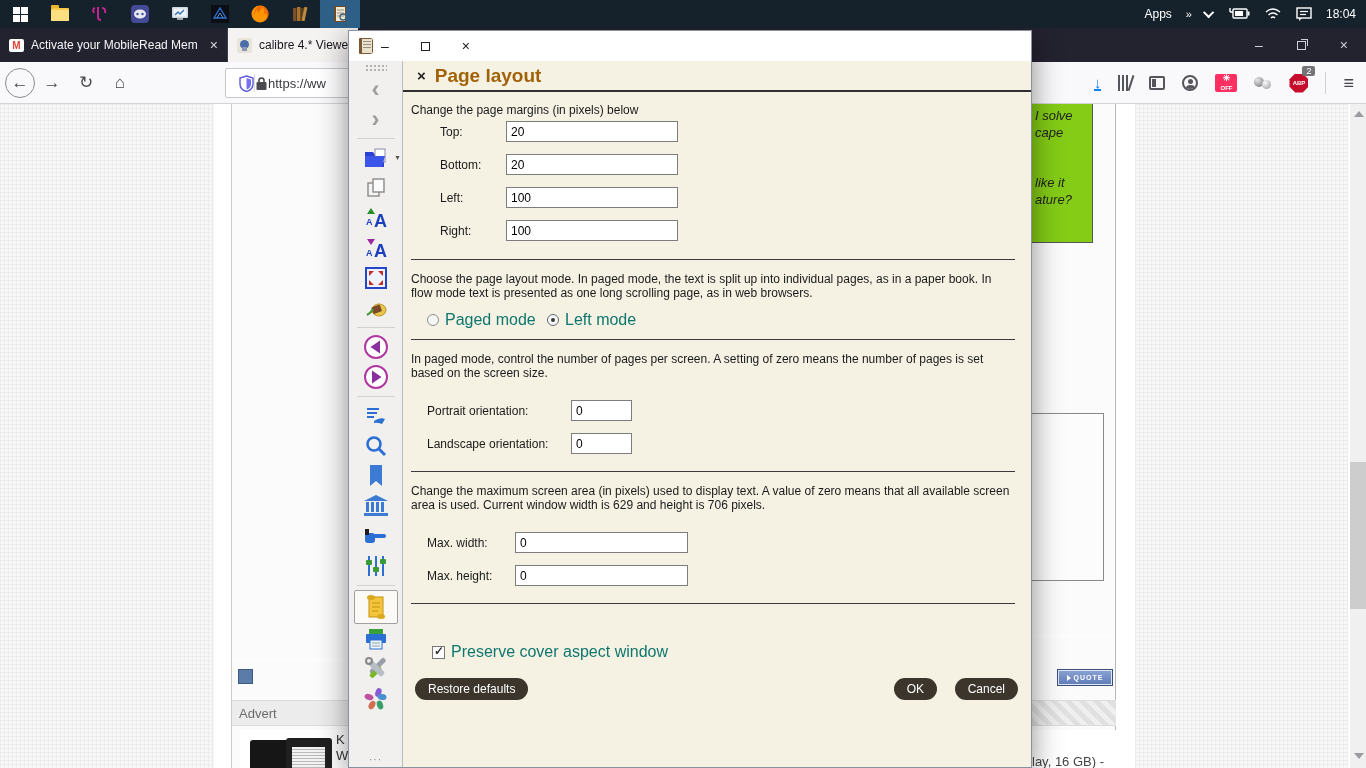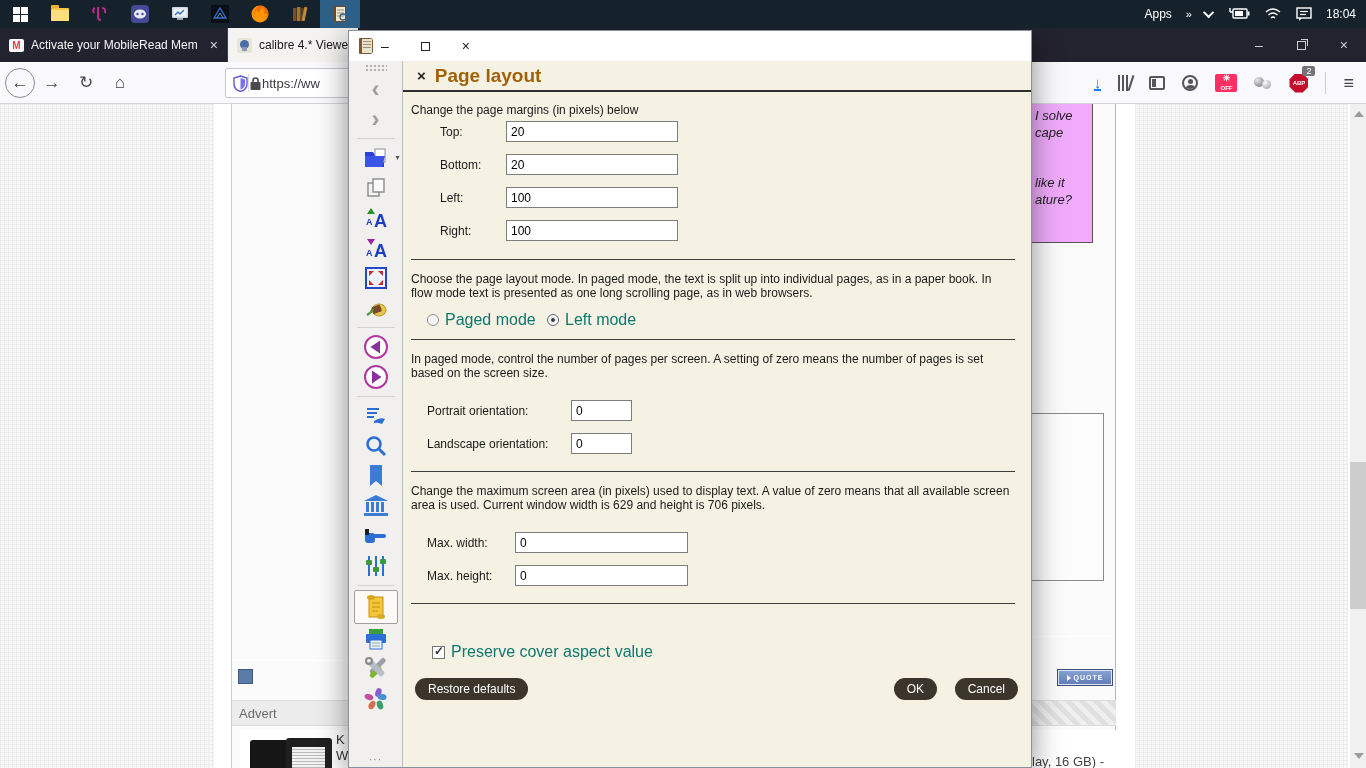--- a/index.html
+++ b/index.html
@@ -34,21 +34,21 @@
   .mr-fav { width:15px; height:15px; background:#e8e4d8; border-radius:2px; position:relative; flex:none; }
   .mr-fav:before { content:""; position:absolute; left:3px; top:2px; width:9px; height:9px; background:#4a6da8; border-radius:50%; }
   .mr-fav:after { content:""; position:absolute; left:5px; top:9px; width:5px; height:4px; background:#8a97b8; }
   .win-controls { margin-left:auto; display:flex; align-items:center; gap:34px; padding-right:18px; color:#cfcfd8; font-size:14px; }
   .restore-box { width:9px; height:9px; border:1px solid #cfcfd8; box-shadow:2px -2px 0 -1px #23222f, 3px -3px 0 -1px #cfcfd8; }
 
   .toolbar { position:absolute; left:0; top:34px; width:1366px; height:42px; background:#f9f9fb; border-bottom:1px solid #d4d4d8; display:flex; align-items:center; color:#46464c; }
   .nav-glyph { font-size:17px; color:#46464c; }
   .back-circle { width:30px; height:30px; border:1px solid #8a8a90; border-radius:50%; display:flex; align-items:center; justify-content:center; margin-left:5px; }
   .nav-btn { width:34px; display:flex; justify-content:center; }
-  .addr { position:absolute; left:225px; top:6px; width:140px; height:30px; background:#fff; border:1px solid #c8c8cc; border-radius:2px; display:flex; align-items:center; padding:0 7px; }
+  .addr { position:absolute; left:225px; top:6px; width:140px; height:30px; background:#fff; border:1px solid #c8c8cc; border-radius:2px; display:flex; align-items:center; padding:0 13px; }
   .addr-sep { width:1px; height:18px; background:#ddd; }
   .addr-url { font-size:13px; color:#3a3a40; }
   .tb-right { position:absolute; right:0; top:0; height:42px; display:flex; align-items:center; gap:17px; padding-right:12px; }
   .lib-ic { display:flex; gap:2px; align-items:flex-end; height:16px; }
   .lib-ic i { width:2px; height:16px; background:#55555c; }
   .lib-ic i:last-child { transform:rotate(18deg); }
   .sidebar-ic { width:16px; height:14px; border:2px solid #55555c; border-radius:2px; position:relative; }
   .sidebar-ic:before { content:""; position:absolute; left:1px; top:1px; width:4px; height:8px; background:#55555c; }
   .person-ic { width:16px; height:16px; border:2px solid #55555c; border-radius:50%; position:relative; overflow:hidden; }
   .person-ic:before { content:""; position:absolute; left:4px; top:2px; width:5px; height:5px; border-radius:50%; background:#55555c; }
@@ -72,21 +72,21 @@
   .col-line-l { position:absolute; left:231px; top:0; width:1px; height:664px; background:#cccccc; }
   .content-l { position:absolute; left:232px; top:0; width:120px; height:664px; background:#fbfbfb; }
   .content-r { position:absolute; left:1032px; top:0; width:84px; height:664px; background:#fbfbfb; border-right:1px solid #b8b8b8; }
   .tex-right { position:absolute; left:1135px; top:0; width:213px; height:664px; }
   .pg-scroll { position:absolute; left:1350px; top:0; width:16px; height:664px; background:#f0f0f0; }
   .pg-thumb { position:absolute; left:1350px; top:358px; width:16px; height:147px; background:#cdcdcd; }
   .scroll-arrow { position:absolute; left:1354px; width:0; height:0; border-left:5px solid transparent; border-right:5px solid transparent; }
   .arrow-up { top:7px; border-bottom:6px solid #9a9aa0; }
   .arrow-down { top:663px; margin-top:-14px; border-top:6px solid #9a9aa0; }
 
-  .quote-box { position:absolute; left:1008px; top:0; width:85px; height:139px; background:#f0abfc; border:1px solid #555; border-top:none; }
+  .quote-box { position:absolute; left:1008px; top:0; width:85px; height:139px; background:#84cc16; border:1px solid #555; border-top:none; }
   .quote-box .ln { position:absolute; left:26px; font-size:13px; font-style:italic; color:#222; white-space:nowrap; }
   .sig-box { position:absolute; left:1008px; top:309px; width:96px; height:168px; background:#fcfcfc; border:1px solid #8a8a8a; }
   .post-divider { position:absolute; top:532px; height:1px; background:#d8d8d8; border-bottom:1px solid #fff; }
   .quote-btn { position:absolute; left:1057px; top:565px; width:56px; height:17px; background:linear-gradient(#8ba3d4,#5f7cb8); border:1px solid #3a4f7c; box-shadow:inset 0 0 0 1px #dfe6f2; display:flex; align-items:center; justify-content:center; gap:3px; color:#fff; font-size:7px; font-weight:bold; letter-spacing:1px; }
   .quote-tri { width:0; height:0; border-top:3px solid transparent; border-bottom:3px solid transparent; border-left:4px solid #fff; }
   .blue-sq { position:absolute; left:238px; top:565px; width:15px; height:15px; background:#5b7ca8; border:1px solid #3d5a80; }
   .advert-bar-l { position:absolute; left:232px; top:596px; width:120px; height:26px; background:#ececec; border-top:1px solid #dcdcdc; border-bottom:1px solid #dcdcdc; display:flex; align-items:center; }
   .advert-bar-l span { font-size:13px; color:#6a6a6a; padding-left:7px; }
   .advert-bar-r { position:absolute; left:1032px; top:596px; width:84px; height:26px; background:repeating-linear-gradient(45deg,#e0e0e0 0 5px,#efefef 5px 10px); border-top:1px solid #dcdcdc; border-bottom:1px solid #dcdcdc; }
   .ad-area-l { position:absolute; left:240px; top:626px; width:112px; height:38px; background:#fff; }
@@ -574,21 +574,21 @@
         </div>
         <div class="f-row">
           <span class="f-label" style="left:24px;top:508px">Max. height:</span>
           <input class="f-input" style="left: 112px; top: 504px; width: 173px;" value="0">
         </div>
 
         <div class="dlg-divider" style="top:542px"></div>
 
         <div class="radio-row" style="left:29px;top:582px">
           <span class="checkbox checked"></span>
-          <span class="radio-label">Preserve cover aspect value</span>
+          <span class="radio-label">Preserve cover aspect window</span>
         </div>
 
         <button class="pill-btn" style="left:12px;top:617px">Restore defaults</button>
         <button class="pill-btn" style="right:94px;top:617px">OK</button>
         <button class="pill-btn" style="right:13px;top:617px">Cancel</button>
       </div>
     </div>
   </div>
 
 </div>

